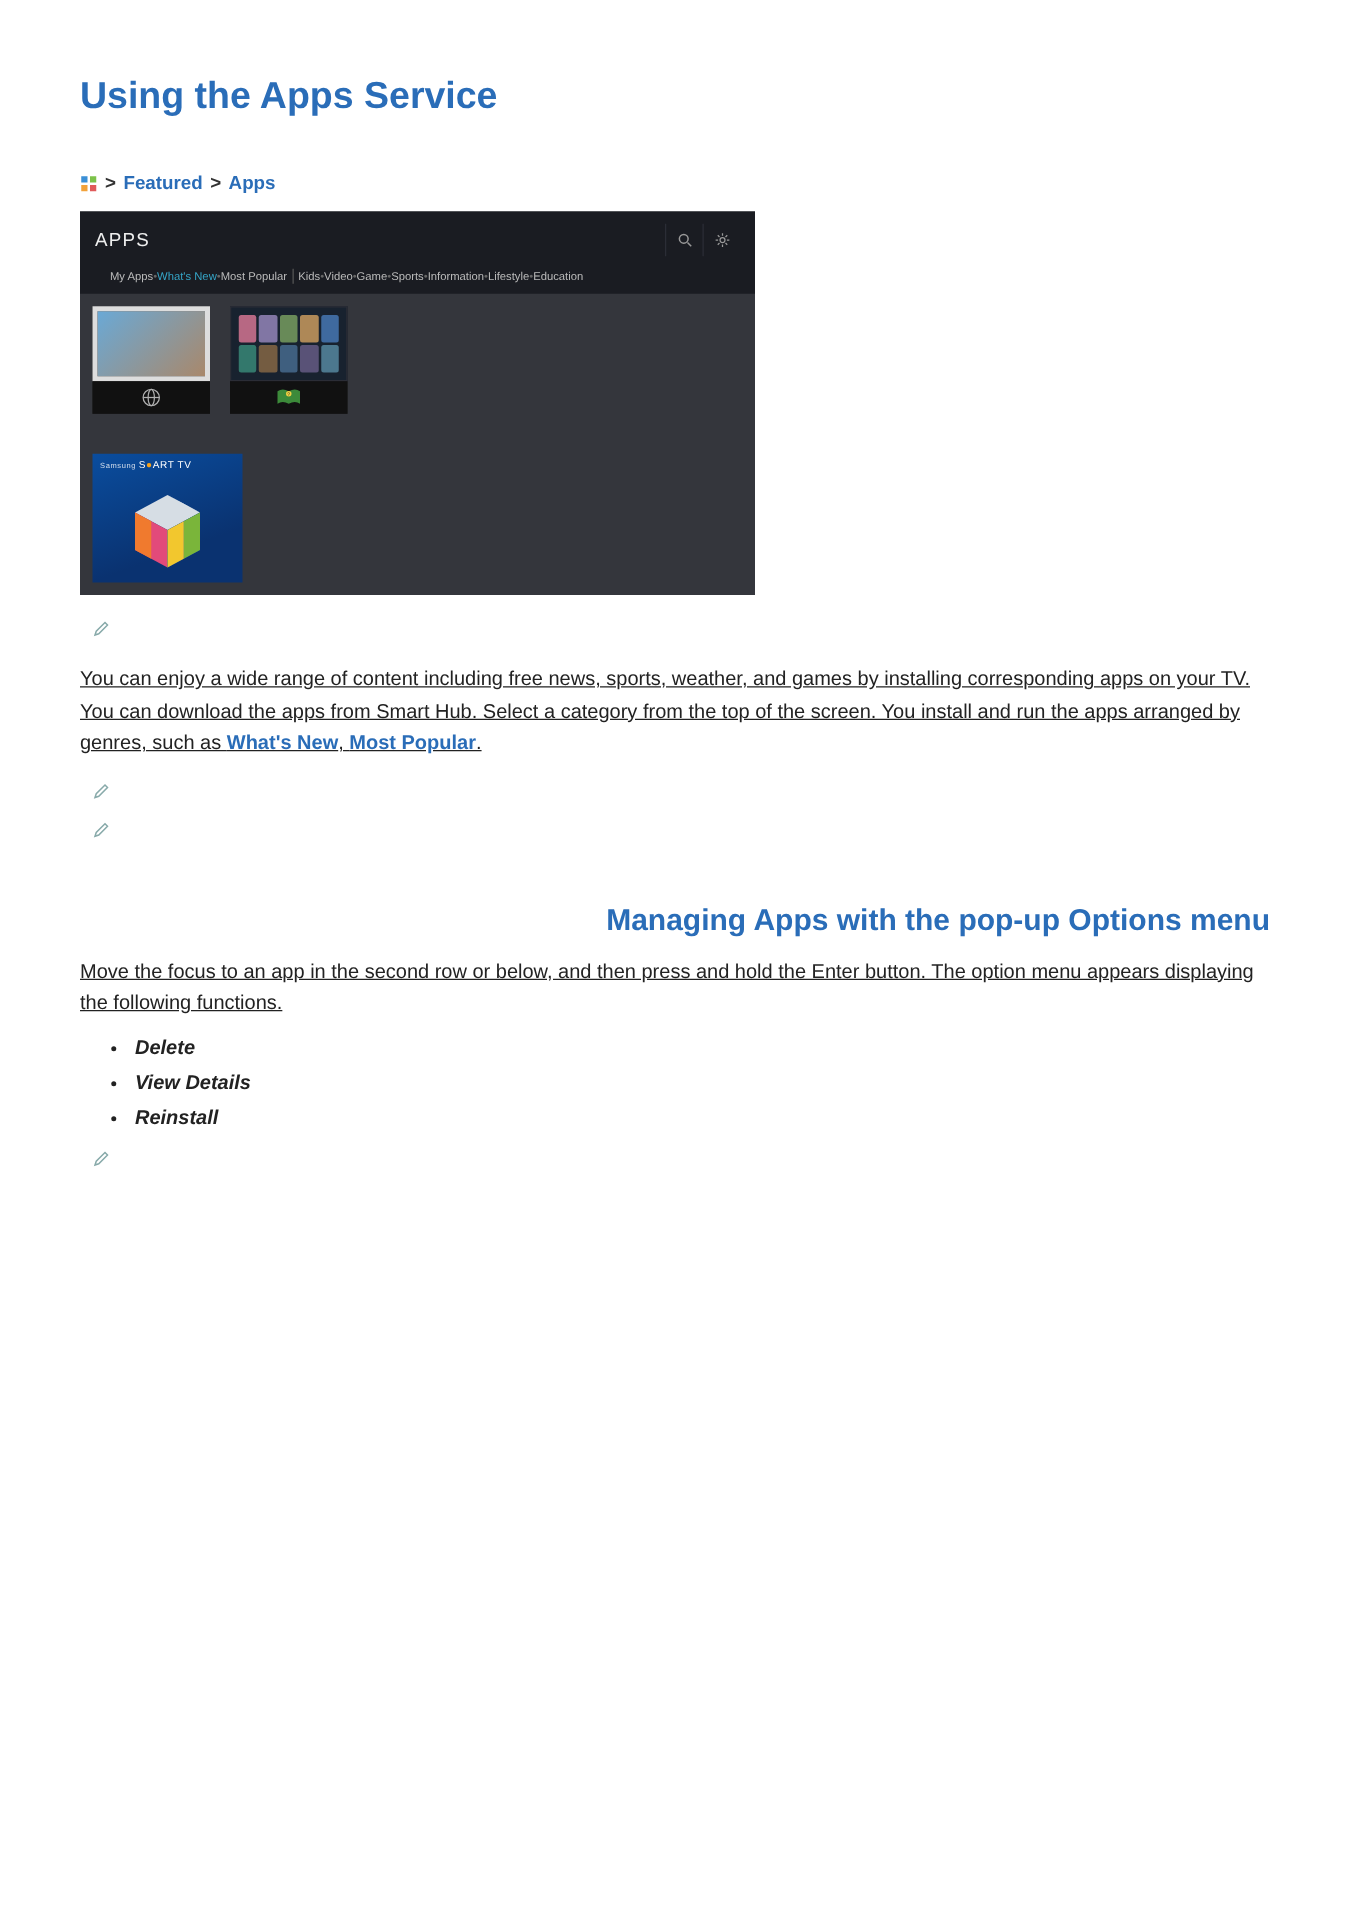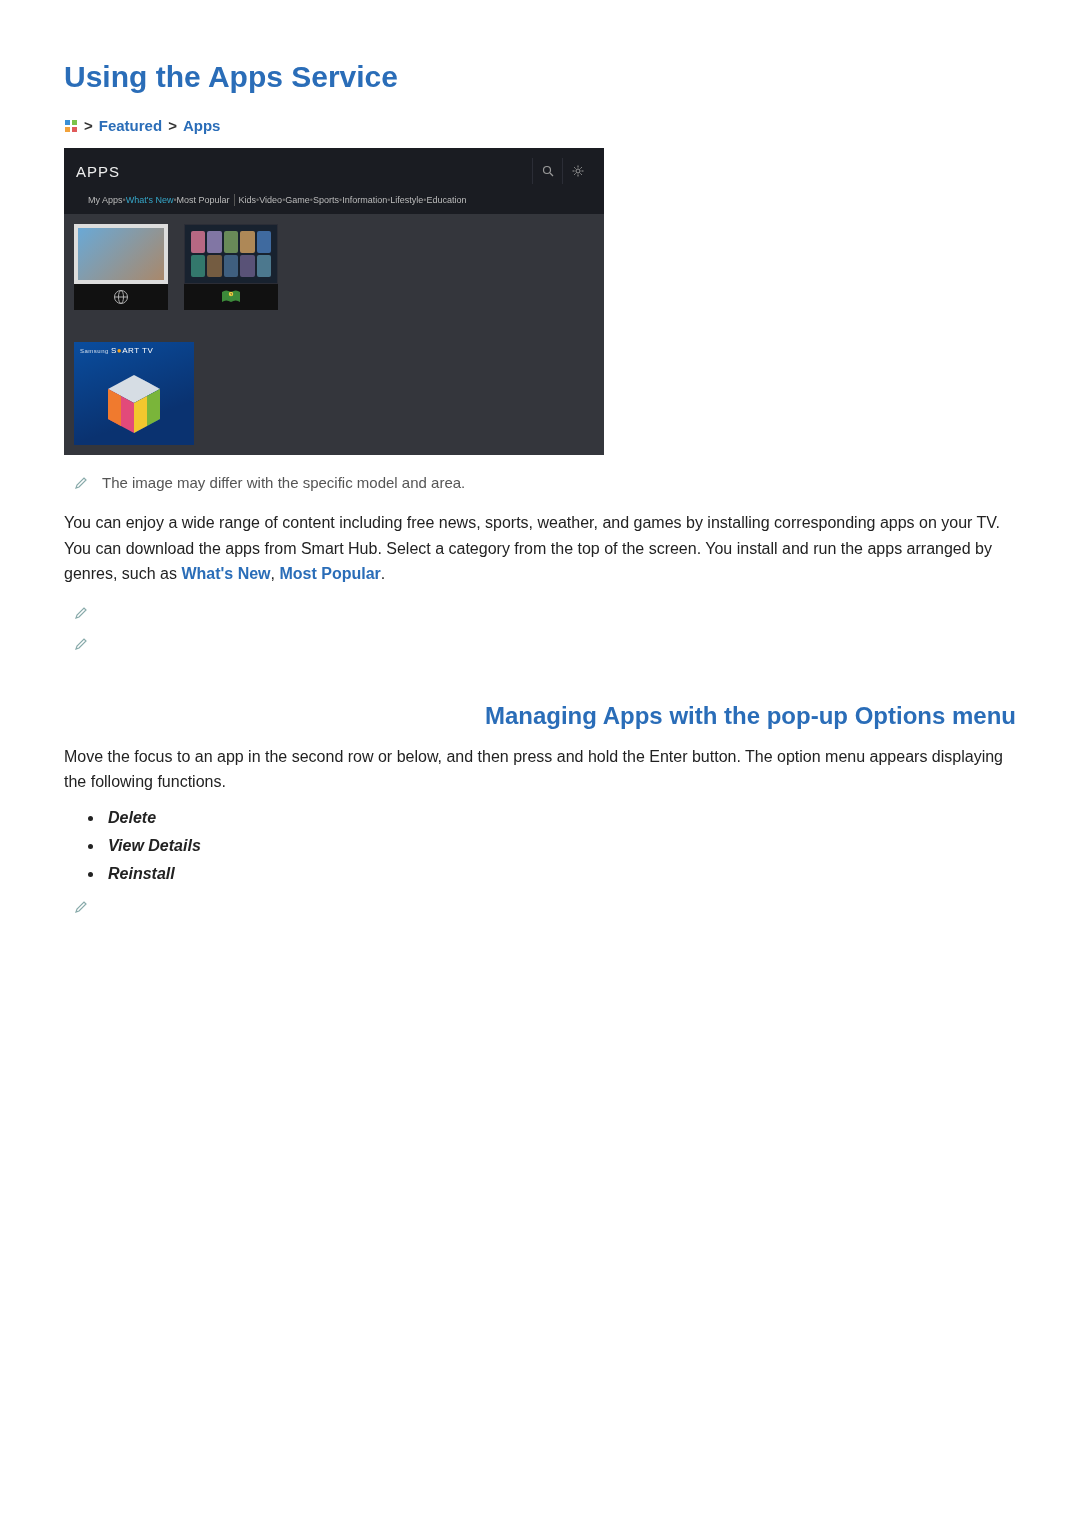--- a/index.html
+++ b/index.html
@@ -7,21 +7,21 @@
     font-family: Arial, Helvetica, sans-serif;
     background: #fff;
     color: #333;
     padding: 60px 64px;
     width: 1080px;
   }
   h1 {
     color: #2a6db8;
     font-size: 30px;
     font-weight: bold;
-    margin-bottom: 23px;
+    margin-bottom: 44px;
   }
   .breadcrumb {
     display: flex;
     align-items: center;
     gap: 6px;
     font-size: 15px;
     font-weight: bold;
     color: #2a6db8;
     margin-bottom: 14px;
   }
@@ -132,20 +132,21 @@
     color: #555;
     margin: 6px 0 6px 10px;
     line-height: 1.55;
   }
   .note-icon { flex: 0 0 14px; margin-top: 2px; }
   .body-text {
     font-size: 16px;
     color: #222;
     line-height: 1.6;
     margin: 14px 0;
+    text-decoration: underline;
   }
   .body-text .link { color: #2a6db8; font-weight: bold; }
   h2 {
     color: #2a6db8;
     font-size: 24px;
     font-weight: bold;
     margin: 44px 0 12px;
     text-align: right;
   }
   ul.opts {
@@ -280,21 +281,20 @@
     </div>
   </div>
 </div>
 
 <div class="note">
   <span class="note-icon">
     <svg width="14" height="14" viewBox="0 0 14 14">
         <path d="M2 12 L3 9 L10 2 L12 4 L5 11 Z" fill="none" stroke="#8aa" stroke-width="1.2"></path>
       </svg>
   </span>
-  <span>The image may differ with the specific model and area.</span>
 </div>
 
 <p class="body-text">
   <span>You can enjoy a wide range of content including free news, sports, weather, and games by installing corresponding apps on your TV. You can download the apps from Smart Hub. Select a category from the top of the screen. You install and run the apps arranged by genres, such as </span><span class="link">What's New</span><span>, </span><span class="link">Most Popular</span><span>.</span>
 </p>
 
 <div class="note">
   <span class="note-icon">
     <svg width="14" height="14" viewBox="0 0 14 14">
         <path d="M2 12 L3 9 L10 2 L12 4 L5 11 Z" fill="none" stroke="#8aa" stroke-width="1.2"></path>

